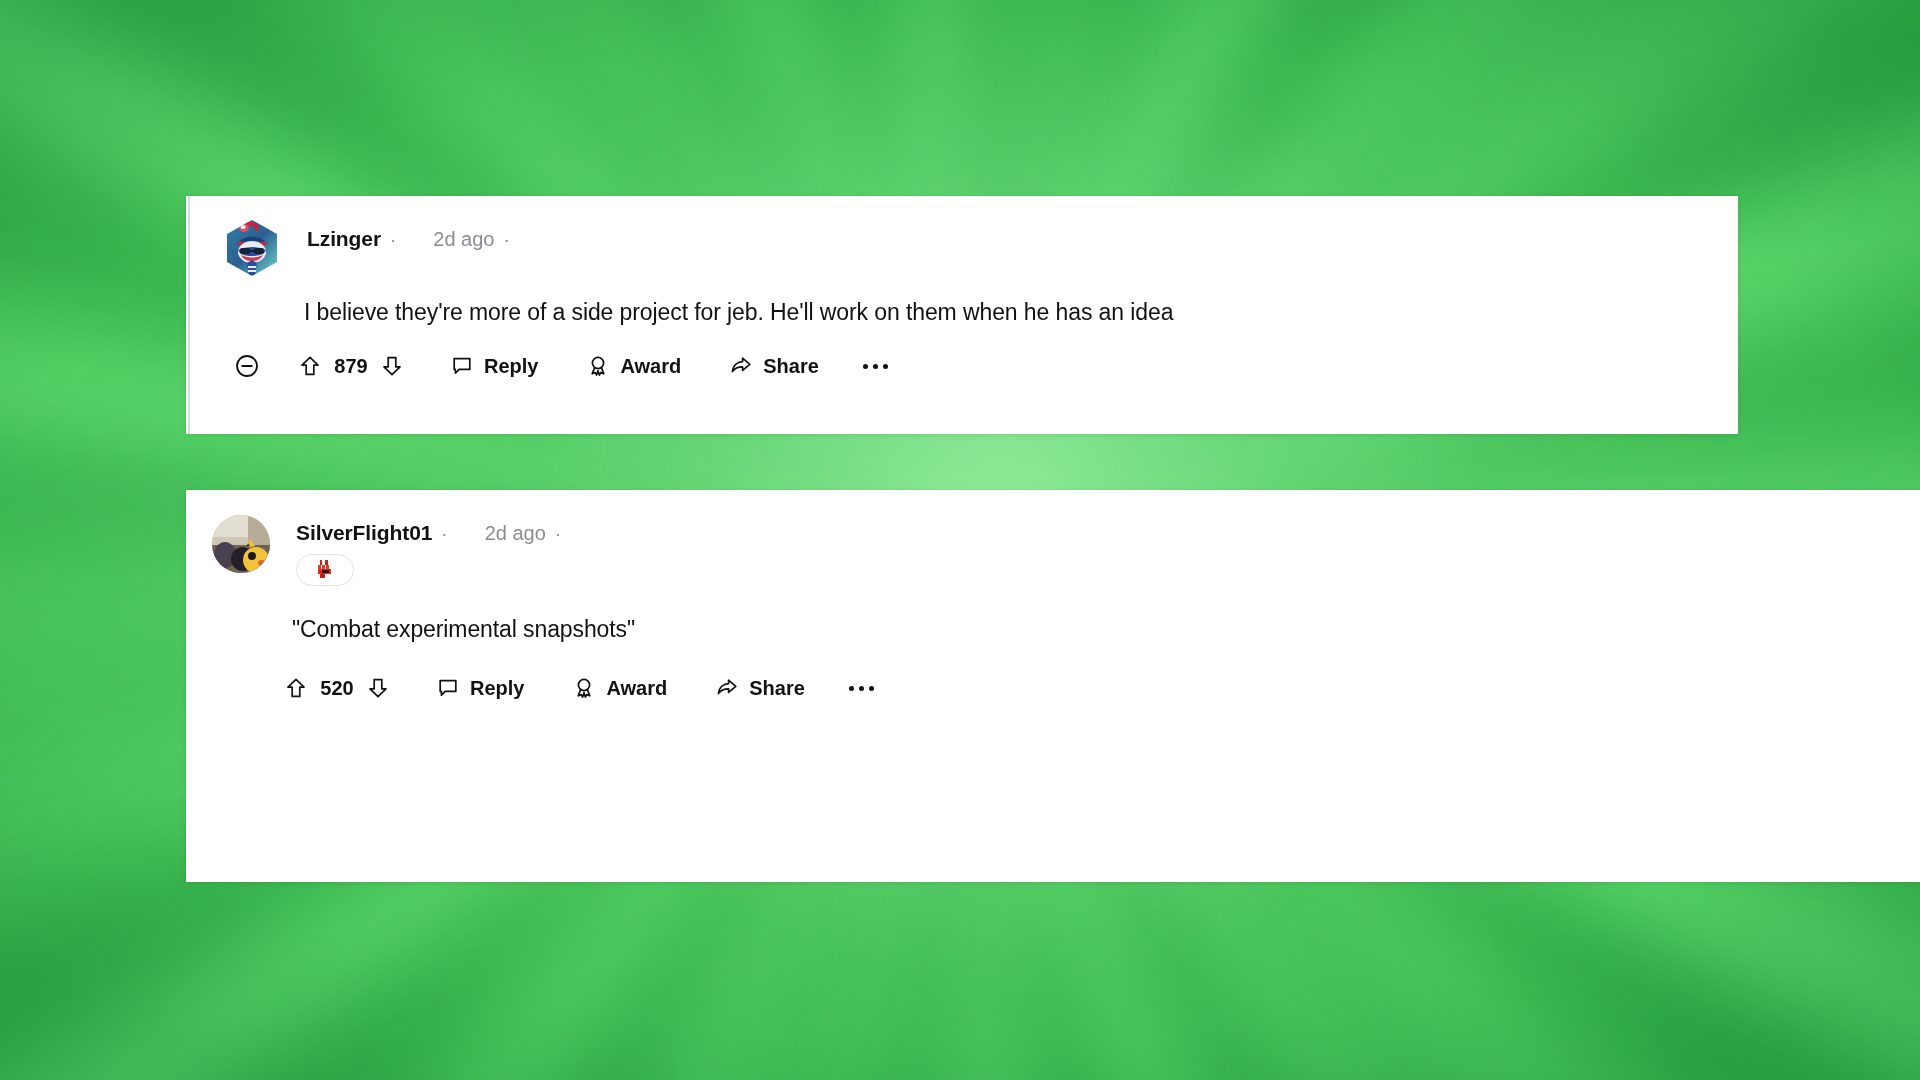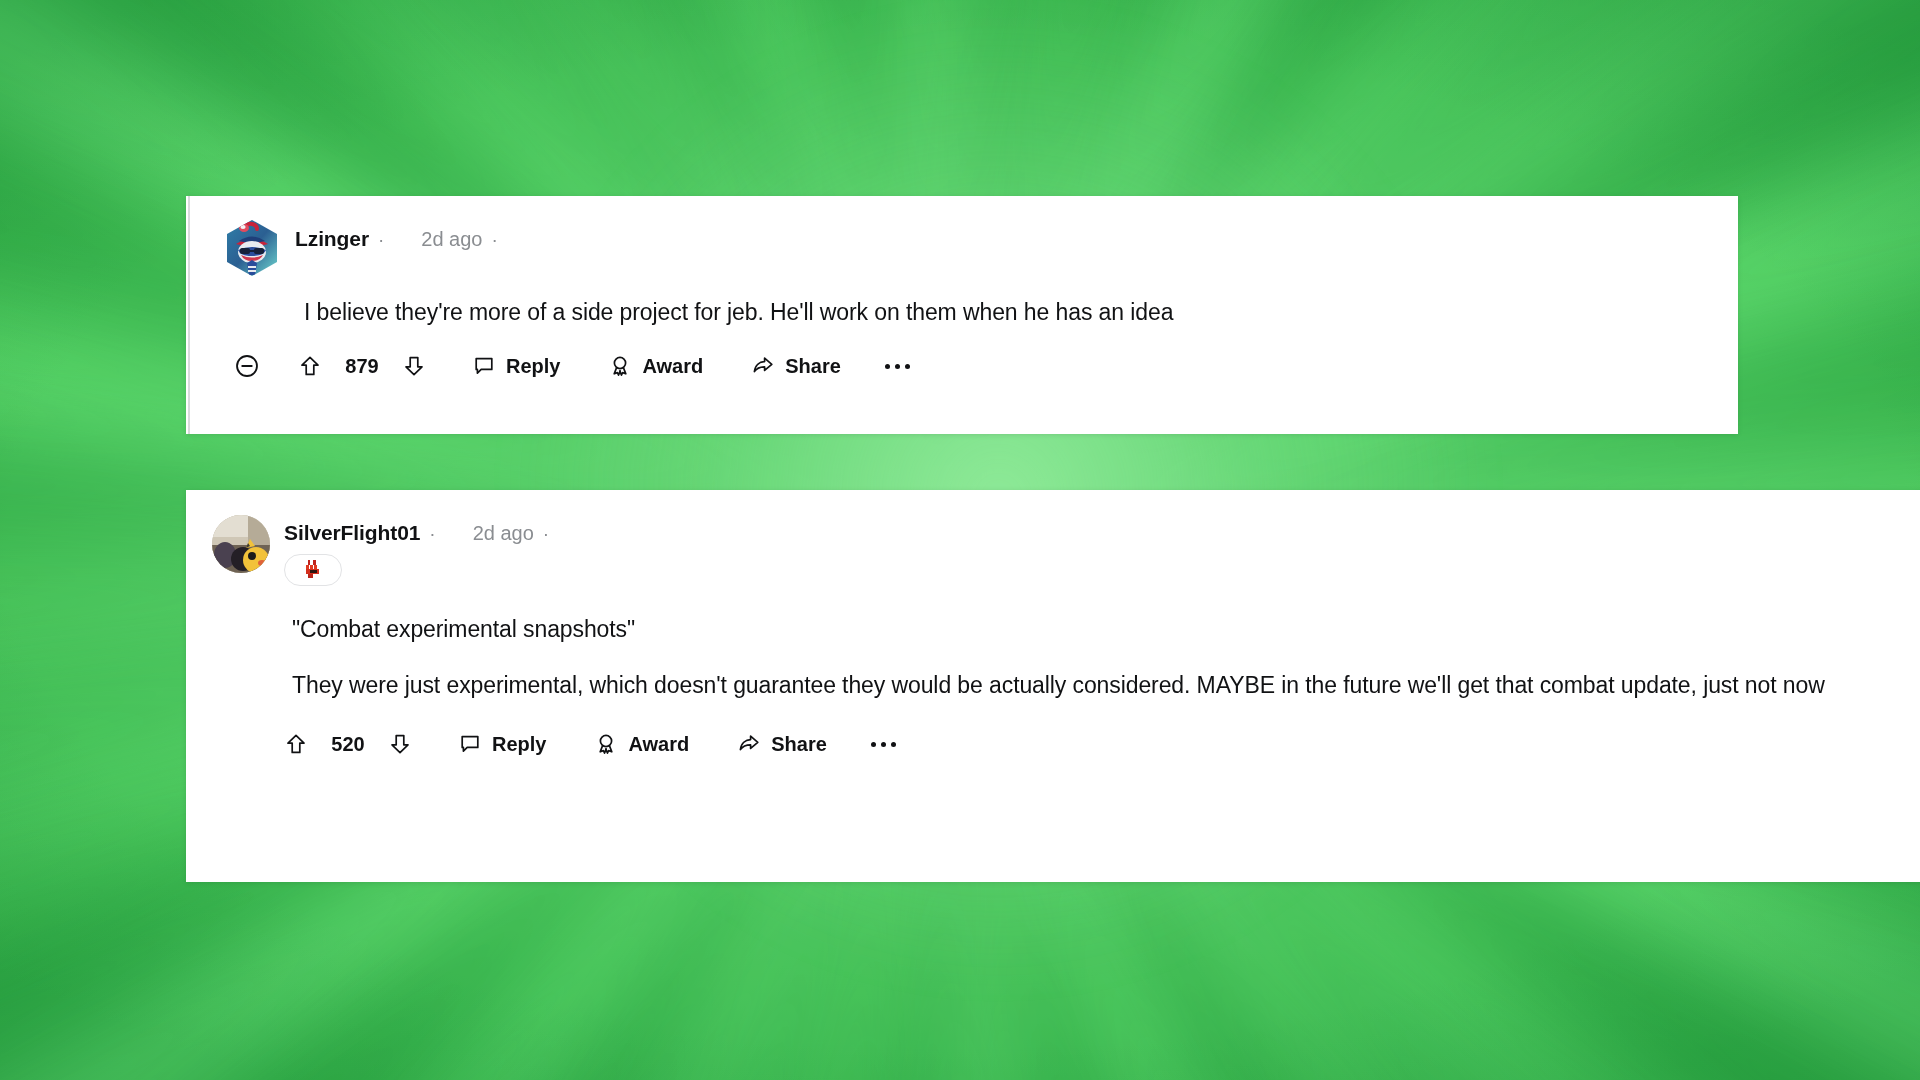--- a/index.html
+++ b/index.html
@@ -87,21 +87,21 @@
     top: 0;
     width: 2px;
     height: 100%;
     background: #d9dadc;
   }
 
   
   .cmt-header {
     display: flex;
     align-items: flex-start;
-    gap: 14px;
+    gap: 26px;
   }
   #card-1 .cmt-header { padding: 25px 0 0 37px; }
   #card-2 .cmt-header { padding: 25px 0 0 26px; }
 
   .avatar-hex {
     width: 58px; height: 58px;
     flex: 0 0 58px;
     position: relative;
     margin-top: -2px;
   }
@@ -171,21 +171,21 @@
     display: inline-flex;
     align-items: center;
     gap: 10px;
     cursor: pointer;
     white-space: nowrap;
     text-align: right;
   }
   .votes {
     display: inline-flex;
     align-items: center;
-    gap: 20px;
+    gap: 9px;
   }
   .vote-count {
     font-size: 20px;
     font-weight: 700;
     color: #111214;
     min-width: 40px;
     text-align: center;
   }
   .ico { display: inline-flex; align-items: center; justify-content: center; }
   .sp-a { width: 38px; }
@@ -383,21 +383,20 @@
               <rect x="6" y="8" width="5" height="2" fill="#2b1410"></rect>
               <rect x="4" y="11" width="4" height="3" fill="#b9251a"></rect>
             </svg>
           </span>
         </div>
       </div>
     </div>
 
     <div class="cmt-body">
       <p>"Combat experimental snapshots"</p>
-      <p>They were just experimental, which doesn't guarantee they would be actually considered. MAYBE in the future we'll get that combat update, just not now</p>
     </div>
 
     <div class="actions">
 
       <span class="votes">
         <span class="ico">
           <svg width="24" height="24" viewBox="0 0 24 24" fill="none" stroke="#111214" stroke-width="1.7" stroke-linejoin="round">
             <path d="M12 3.4 L20 11.2 H15.8 V20.4 H8.2 V11.2 H4 Z"></path>
           </svg>
         </span>

